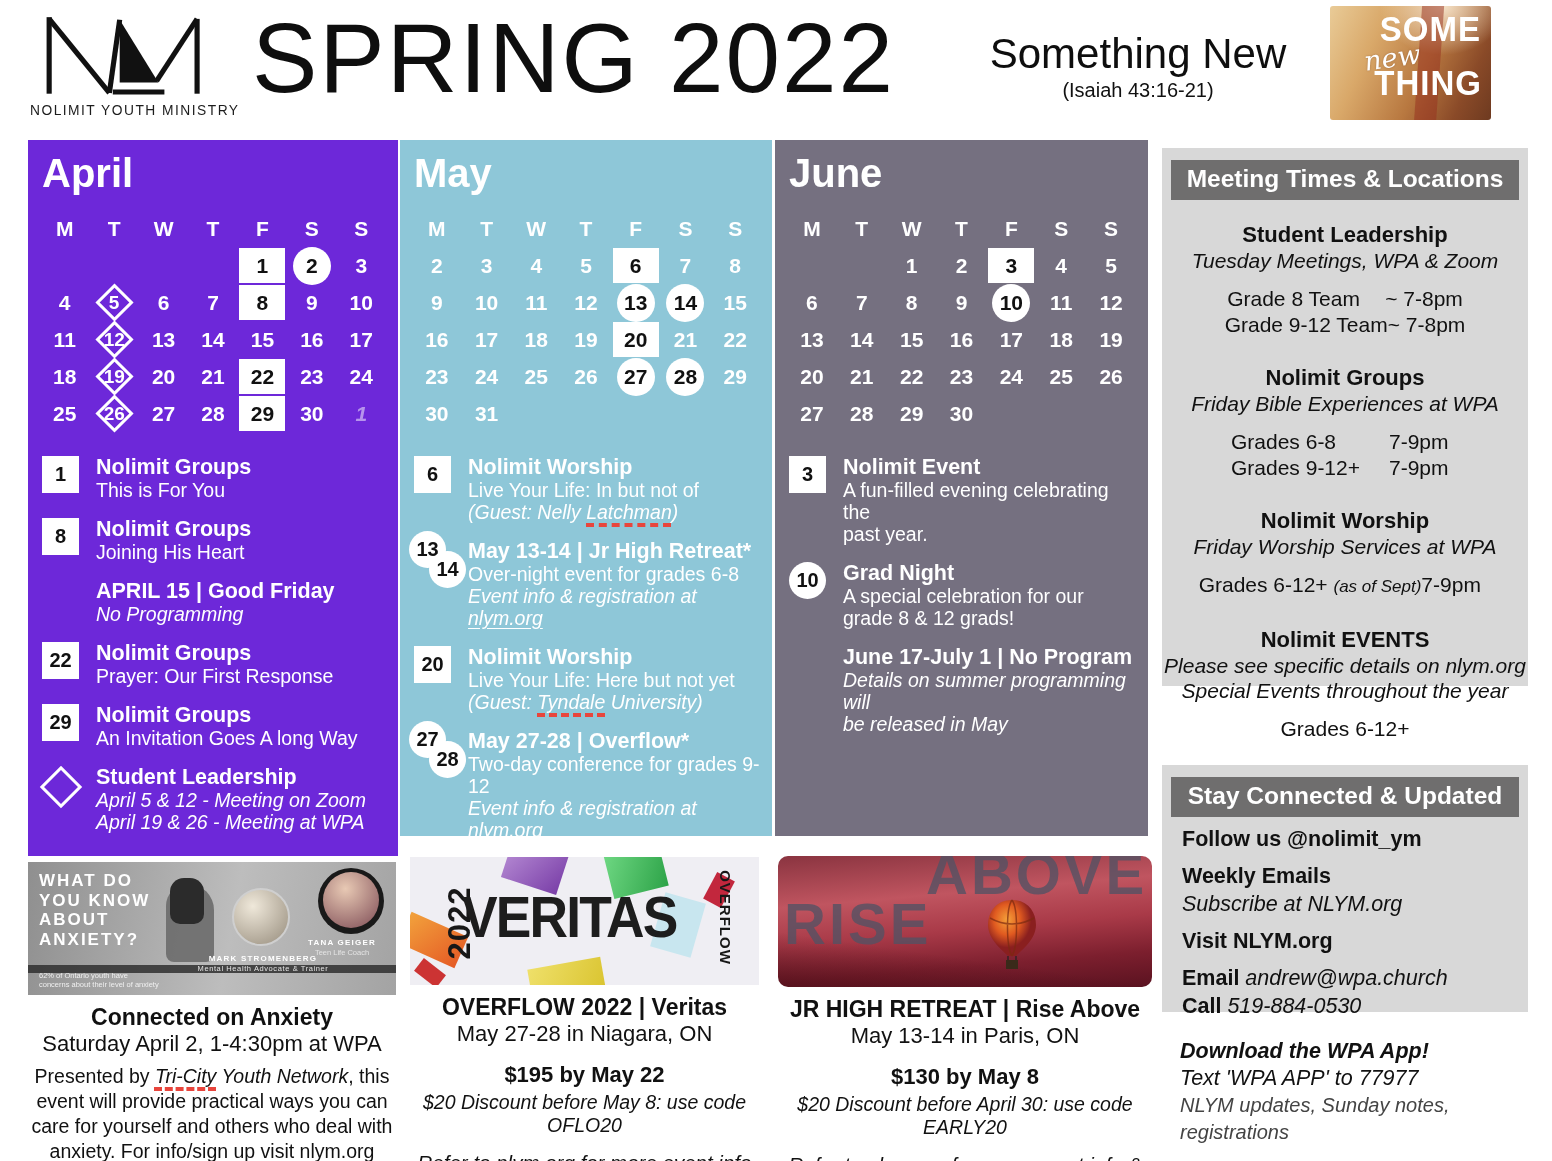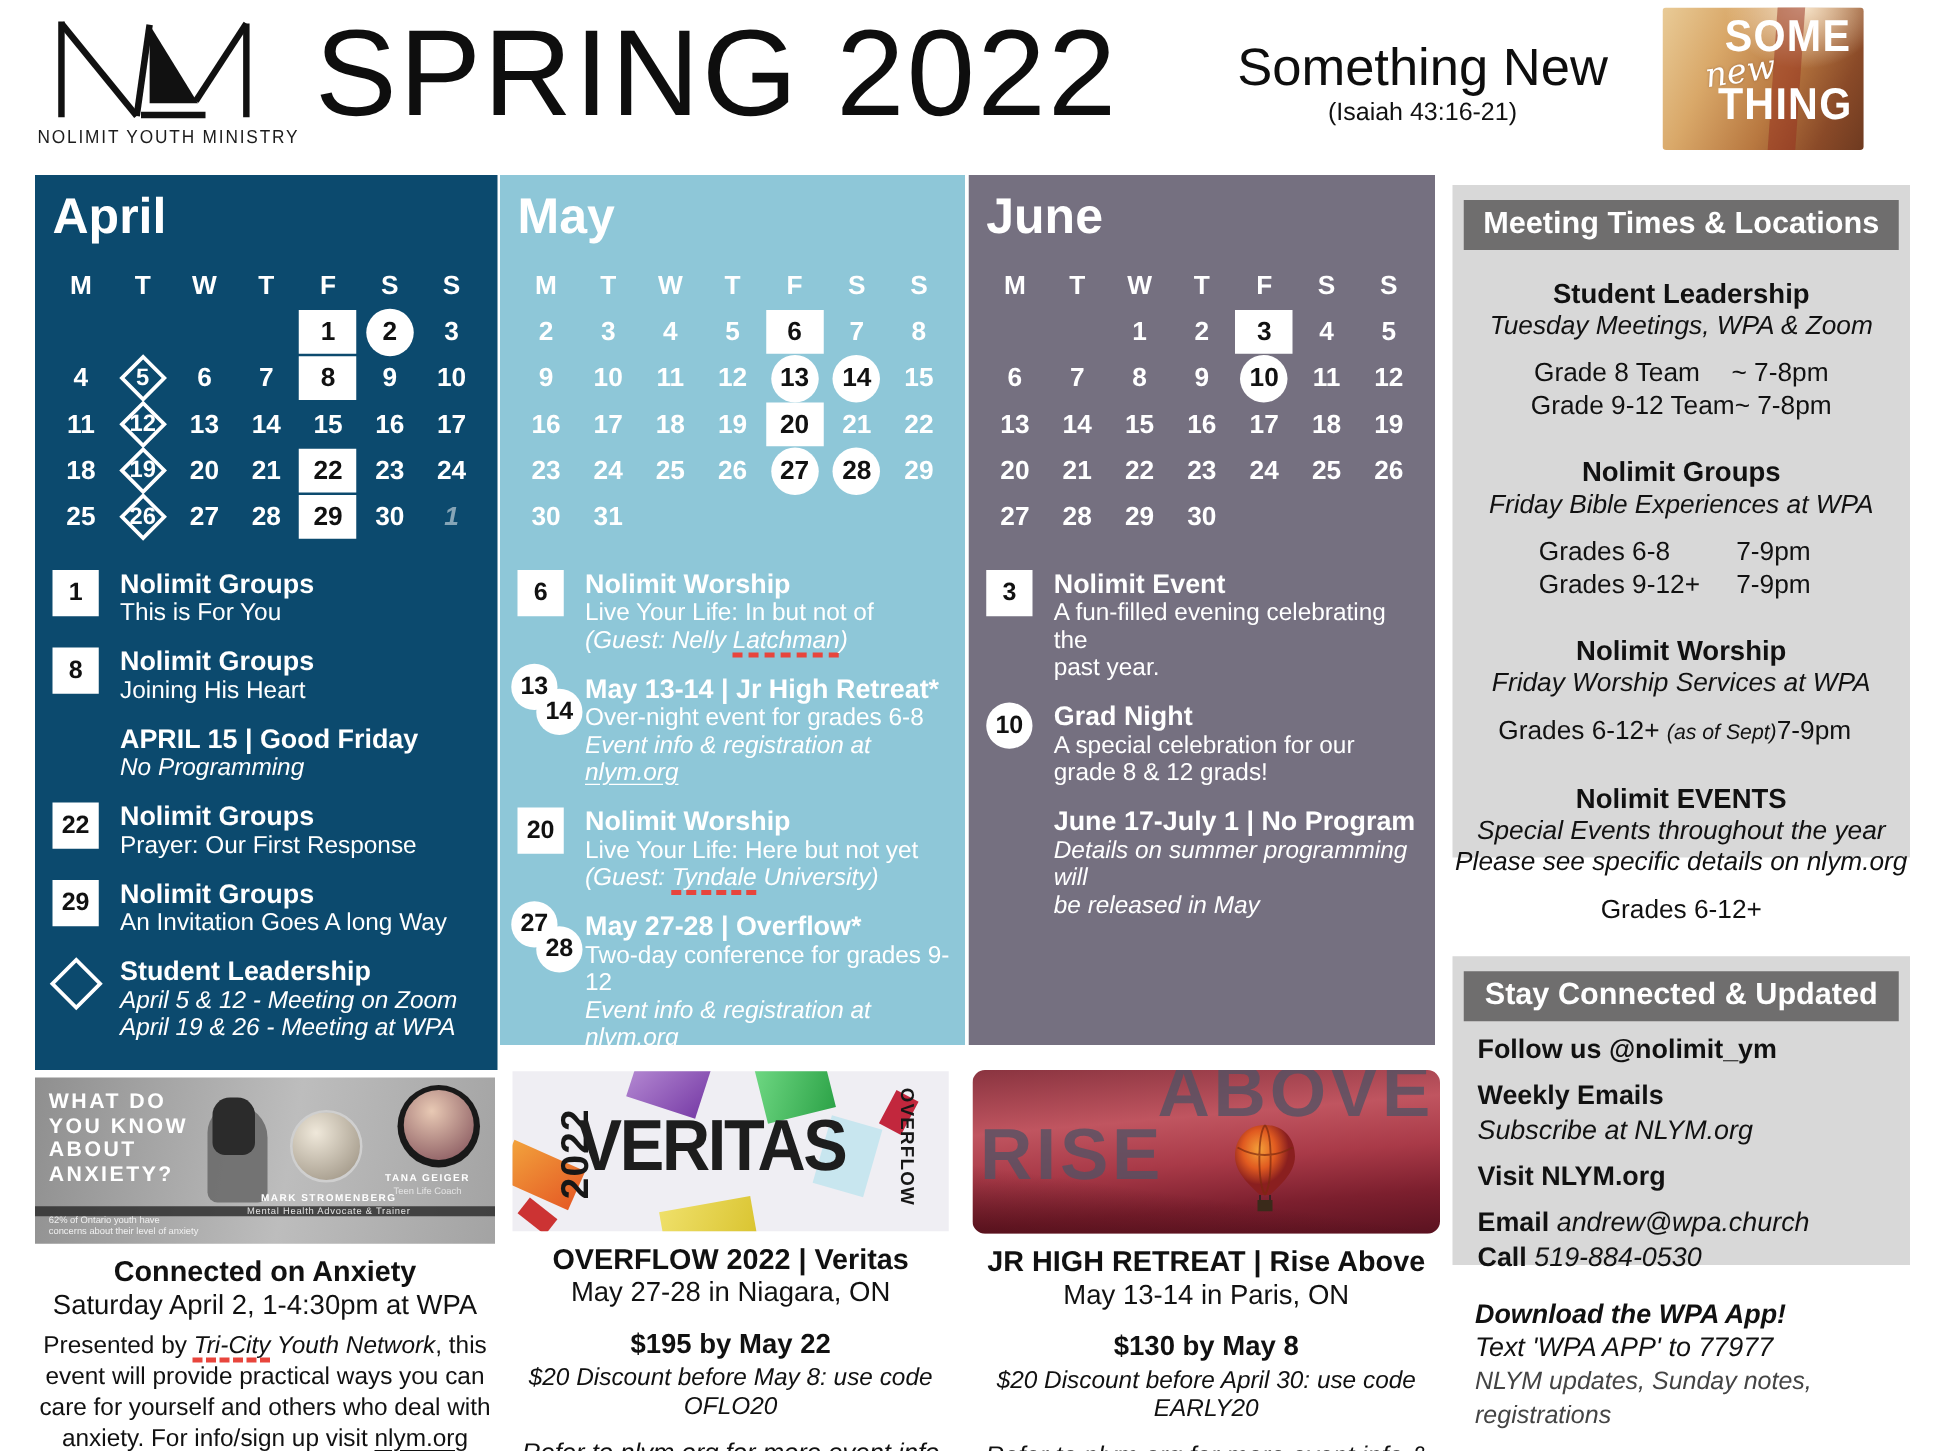--- a/index.html
+++ b/index.html
@@ -168,21 +168,21 @@
   <div class="theme-title">Something New</div>
   <div class="theme-verse">(Isaiah 43:16-21)</div>
 </div>
 <div class="something-img">
   <div class="cross-beam"></div>
   <div class="simg-some">SOME</div>
   <div class="simg-new">new</div>
   <div class="simg-thing">THING</div>
 </div>
 
-<section class="month" id="month-0" style="background: #0c4a6e;">
+<section class="month" id="month-0" style="background: #6d28d9;">
   <h2 class="month-title">April</h2>
   <div class="weekdays">
       <div class="cell wcell">M</div>
       <div class="cell wcell">T</div>
       <div class="cell wcell">W</div>
       <div class="cell wcell">T</div>
       <div class="cell wcell">F</div>
       <div class="cell wcell">S</div>
       <div class="cell wcell">S</div>
     </div>
@@ -744,22 +744,22 @@
       </div>
       <div class="msec">
         <div class="msec-h">Nolimit Worship</div>
         <div class="msec-sub">Friday Worship Services at WPA</div>
         <div class="msec-rows">
           <div class="mrow"><span class="l" style="min-width: 0px;">Grades 6-12+ <span class="mid it">(as of Sept)  </span></span><span class="r">7-9pm</span></div>
         </div>
       </div>
       <div class="msec">
         <div class="msec-h">Nolimit EVENTS</div>
+        <div class="msec-sub">Please see specific details on nlym.org</div>
         <div class="msec-sub">Special Events throughout the year</div>
-        <div class="msec-sub">Please see specific details on nlym.org</div>
         <div class="msec-rows">
           <div class="mrow solo">Grades 6-12+</div>
         </div>
       </div>
     </div>
 </div>
 
 <div class="panel panel2">
   <div class="panel-header">Stay Connected &amp; Updated</div>
   <div class="connect-content" id="connect-blocks">

